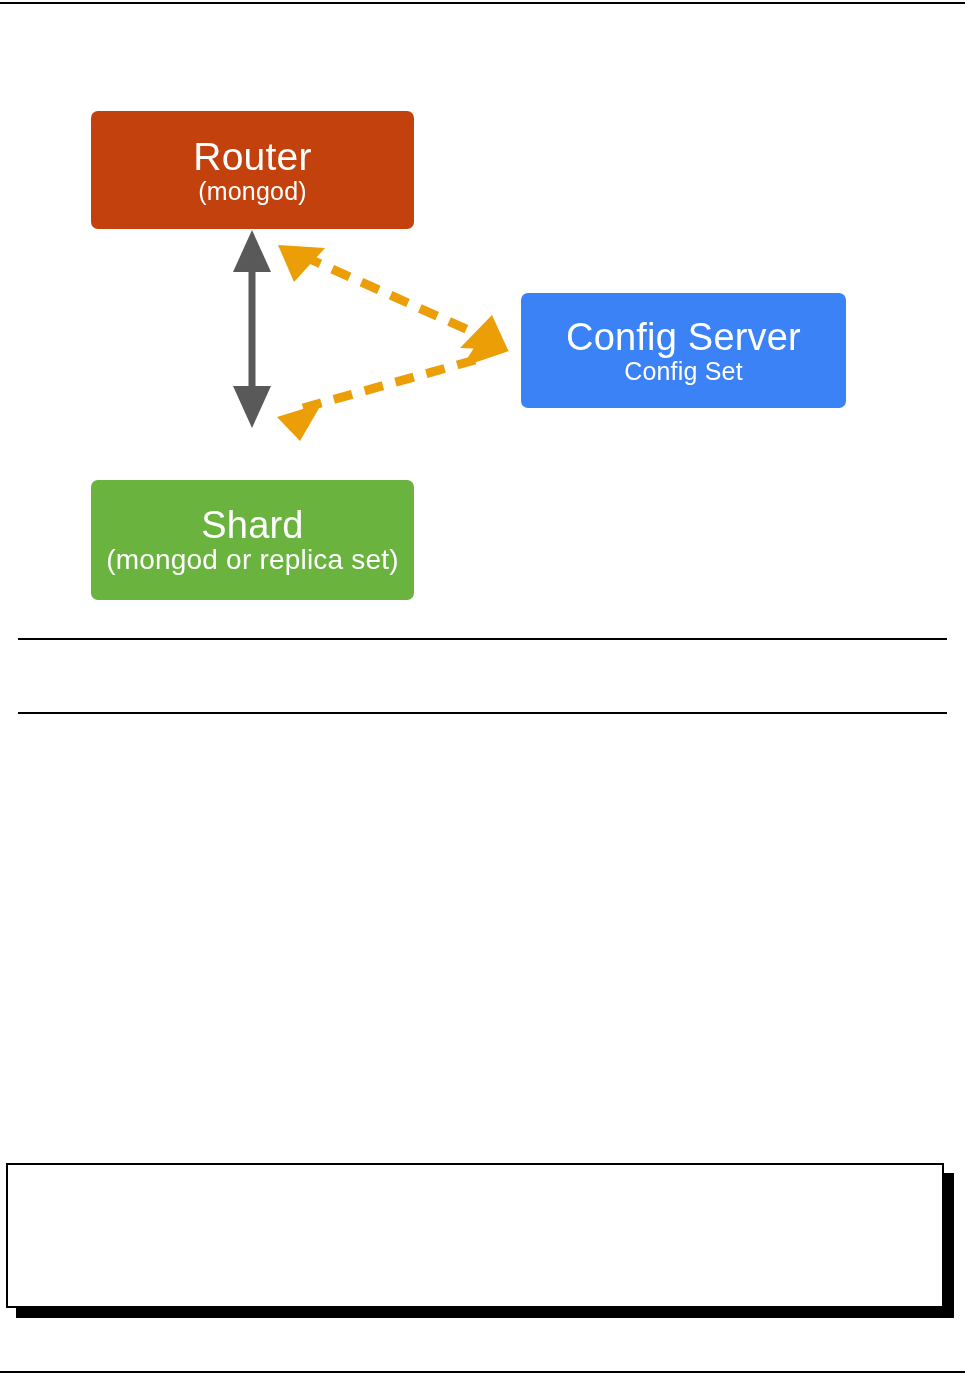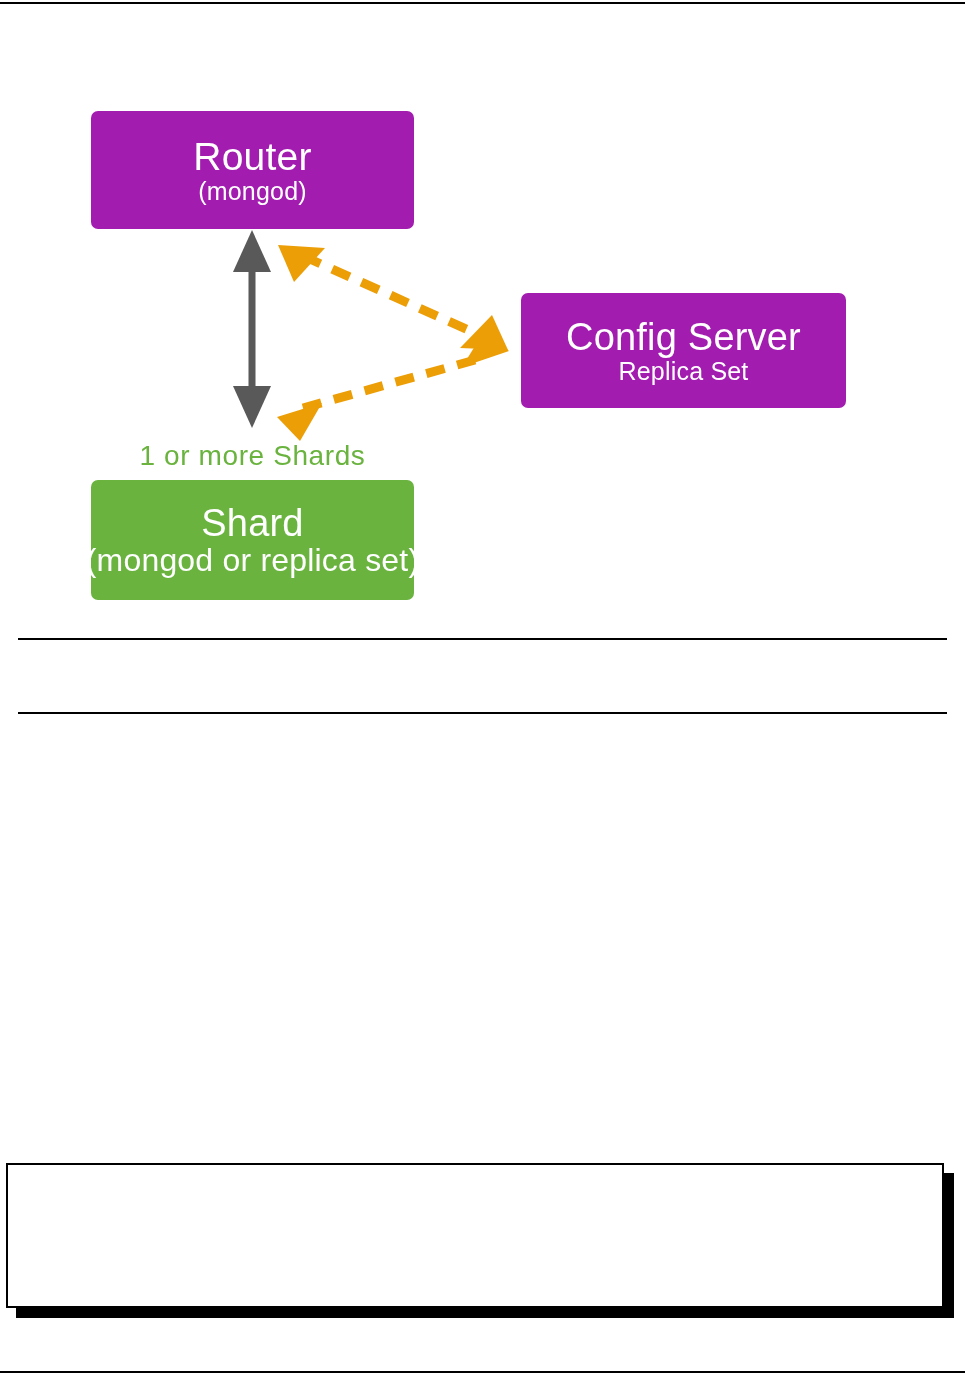--- a/index.html
+++ b/index.html
@@ -63,44 +63,44 @@
     margin-top: 3px;
     letter-spacing: 0.2px;
   }
 
   
   #node-router {
     left: 91px;
     top: 51px;
     width: 323px;
     height: 118px;
-    background: #a21caf;
+    background: #c2410c;
   }
   
   #node-config {
     left: 521px;
     top: 233px;
     width: 325px;
     height: 115px;
-    background: #a21caf;
+    background: #3b82f6;
   }
   #node-config .title { font-size: 38px; }
   #node-config .sub   { font-size: 25px; }
 
   
   #node-shard {
     left: 91px;
     top: 420px;
     width: 323px;
     height: 120px;
     background: #69b33e;
   }
   #node-shard .title { font-size: 38px; }
   #node-shard .sub {
-    font-size: 32px;
+    font-size: 28px;
     margin-top: 2px;
     
     width: 340px;
   }
 
   
   #shards-caption {
     position: absolute;
     left: 91px;
     top: 380px;
@@ -168,24 +168,23 @@
       </g>
     </svg>
 
     <div class="node" id="node-router">
       <span class="title">Router</span>
       <span class="sub">(mongod)</span>
     </div>
 
     <div class="node" id="node-config">
       <span class="title">Config Server</span>
-      <span class="sub">Replica Set</span>
+      <span class="sub">Config Set</span>
     </div>
 
-    <div id="shards-caption">1 or more Shards</div>
 
     <div class="node" id="node-shard">
       <span class="title">Shard</span>
       <span class="sub">(mongod or replica set)</span>
     </div>
 
   </div>
 
   <div id="bottom-frame"></div>
 

